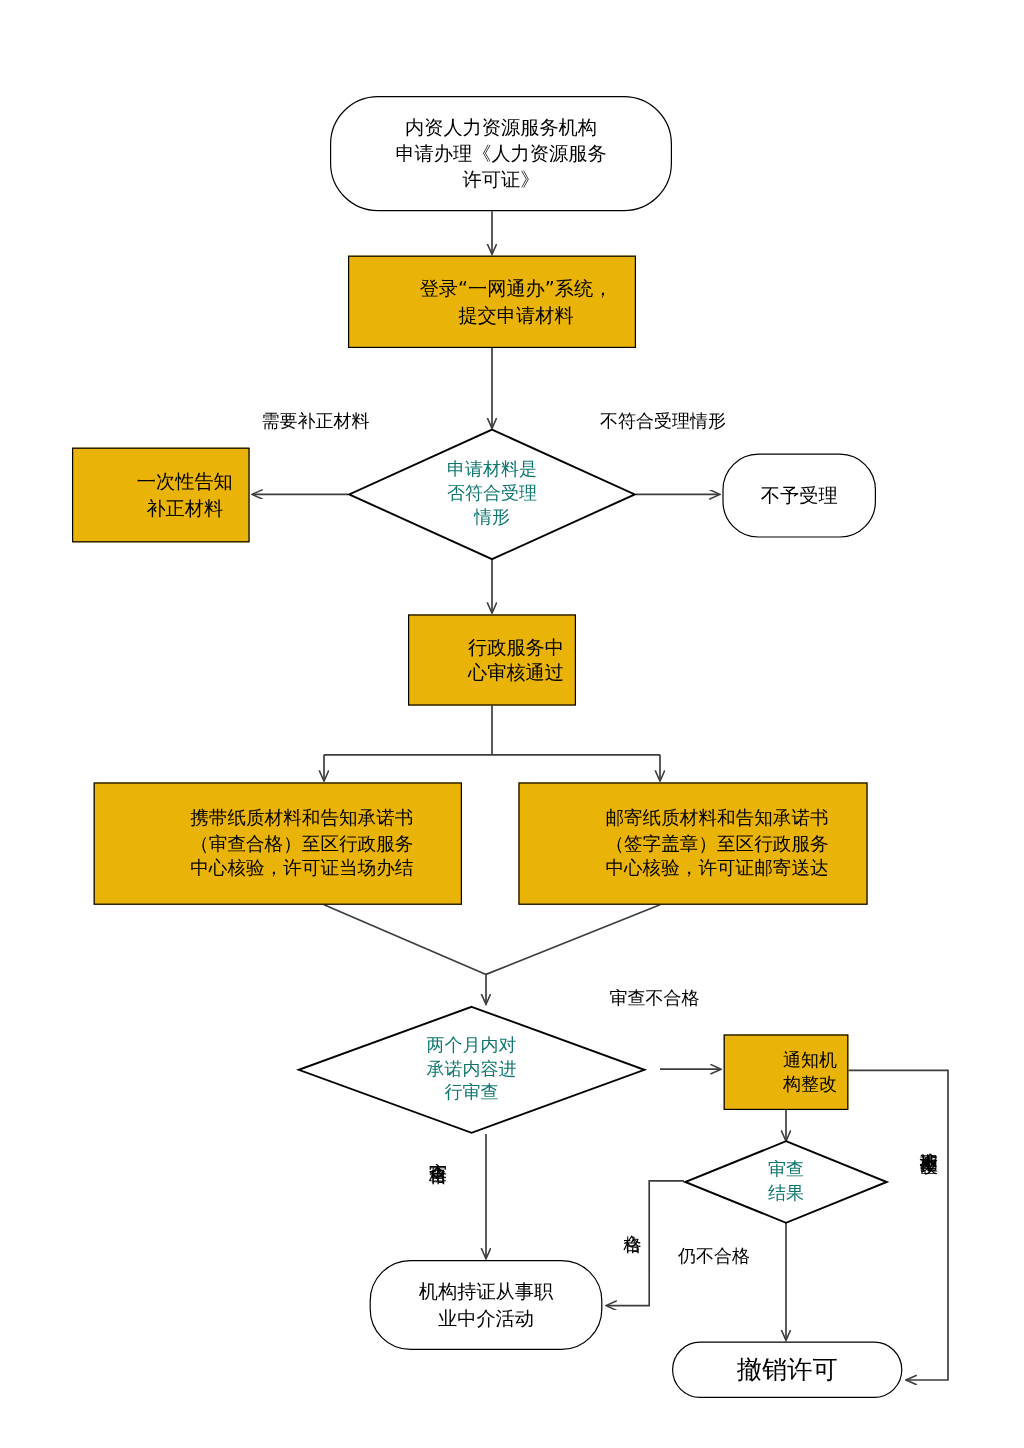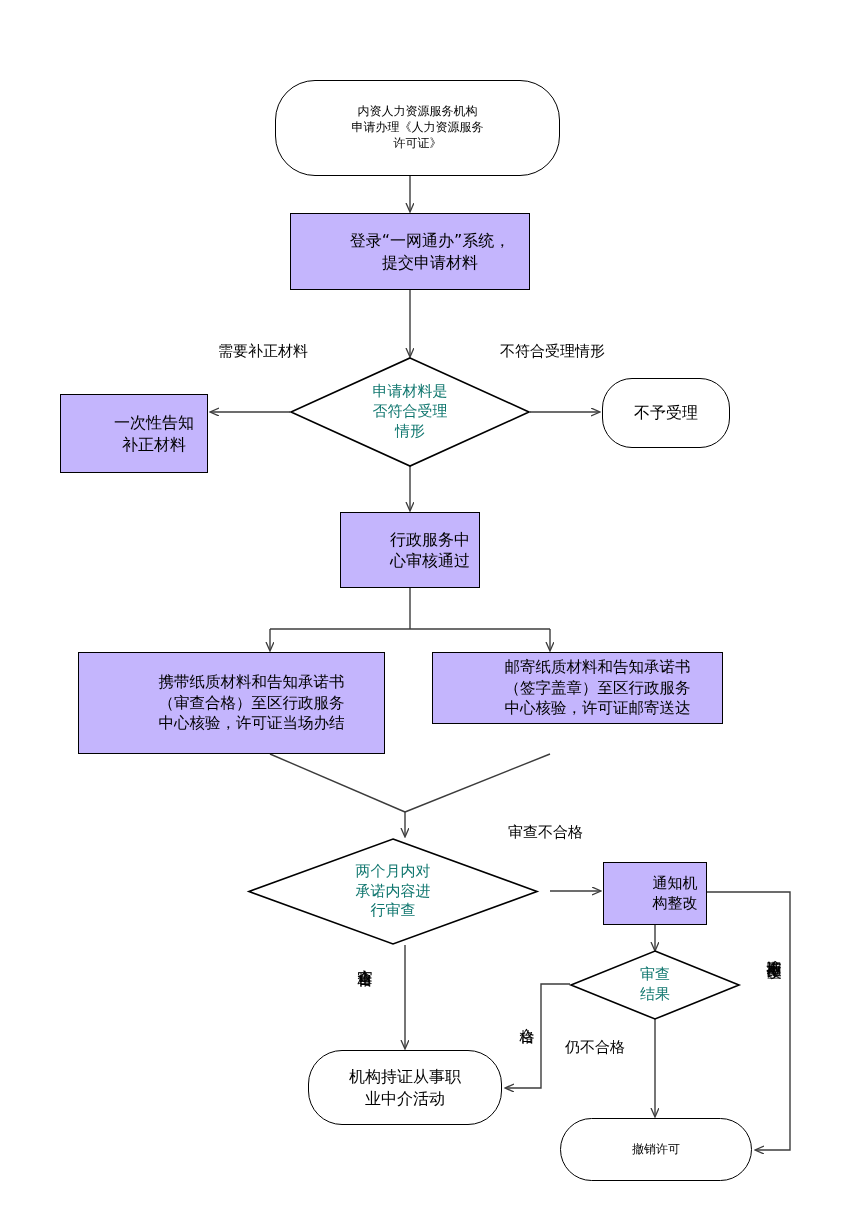--- a/index.html
+++ b/index.html
@@ -31,21 +31,21 @@
     align-items: center;
     justify-content: center;
     text-align: center;
     color: #000000;
     line-height: 1.32;
     white-space: pre-line;
     z-index: 3;
   }
   .rect {
     border: 1.4px solid #000000;
-    background: #c4b5fd;
+    background: #eab308;
     padding-left: 40px;
   }
   .terminator {
     border: 1.6px solid #000000;
     background: #ffffff;
     border-radius: 40px / 40px;
   }
   .diamond-wrap {
     position: absolute;
     z-index: 2;
@@ -125,61 +125,61 @@
       <path d="M655,924 L655,950" marker-end="url(#arrow)"></path>
 
       <path d="M570,984 L541,984 L541,1088 L506,1088" marker-end="url(#arrow)"></path>
 
       <path d="M655,1018 L655,1116" marker-end="url(#arrow)"></path>
 
       <path d="M707,892 L790,892 L790,1150 L756,1150" marker-end="url(#arrow)"></path>
     </g>
   </svg>
 
-  <div class="node terminator" style="left:275px; top:80px; width:285px; height:96px; font-size:12px;">
+  <div class="node terminator" style="left:275px; top:80px; width:285px; height:96px; font-size:16px;">
     <span>内资人力资源服务机构
 申请办理《人力资源服务
 许可证》</span>
   </div>
 
   <div class="node rect" style="left:290px; top:213px; width:240px; height:77px; font-size:16px;">
     <span>登录“一网通办”系统，
 提交申请材料</span>
   </div>
 
   <div class="diamond-wrap" style="left:290px; top:357px; width:240px; height:110px;">
     <svg width="240" height="110" viewBox="0 0 240 110" xmlns="http://www.w3.org/2000/svg">
       <polygon points="120,1 239,55 120,109 1,55" fill="#ffffff" stroke="#000000" stroke-width="1.6"></polygon>
     </svg>
     <div class="diamond-label" style="font-size:15px;">申请材料是
 否符合受理
 情形</div>
   </div>
 
-  <div class="node rect" style="left:60px; top:394px; width:148px; height:79px; font-size:16px;">
+  <div class="node rect" style="left:60px; top:373px; width:148px; height:79px; font-size:16px;">
     <span>一次性告知
 补正材料</span>
   </div>
 
   <div class="node terminator" style="left:602px; top:378px; width:128px; height:70px; font-size:16px; border-radius:30px;">
     <span>不予受理</span>
   </div>
 
   <div class="node rect" style="left:340px; top:512px; width:140px; height:76px; font-size:16px;">
     <span>行政服务中
 心审核通过</span>
   </div>
 
   <div class="node rect" style="left:78px; top:652px; width:307px; height:102px; font-size:15.5px;">
     <span>携带纸质材料和告知承诺书
 （审查合格）至区行政服务
 中心核验，许可证当场办结</span>
   </div>
 
-  <div class="node rect" style="left:432px; top:652px; width:291px; height:72px; font-size:15.5px;">
+  <div class="node rect" style="left:432px; top:652px; width:291px; height:102px; font-size:15.5px;">
     <span>邮寄纸质材料和告知承诺书
 （签字盖章）至区行政服务
 中心核验，许可证邮寄送达</span>
   </div>
 
   <div class="diamond-wrap" style="left:248px; top:838px; width:290px; height:107px;">
     <svg width="290" height="107" viewBox="0 0 290 107" xmlns="http://www.w3.org/2000/svg">
       <polygon points="145,1 289,53.5 145,106 1,53.5" fill="#ffffff" stroke="#000000" stroke-width="1.6"></polygon>
     </svg>
     <div class="diamond-label" style="font-size:15px;">两个月内对
@@ -198,21 +198,21 @@
     </svg>
     <div class="diamond-label" style="font-size:15px;">审查
 结果</div>
   </div>
 
   <div class="node terminator" style="left:308px; top:1050px; width:194px; height:75px; font-size:16px; border-radius:34px;">
     <span>机构持证从事职
 业中介活动</span>
   </div>
 
-  <div class="node terminator" style="left:560px; top:1118px; width:192px; height:63px; font-size:12px; border-radius:32px;">
+  <div class="node terminator" style="left:560px; top:1118px; width:192px; height:47px; font-size:21px; border-radius:32px;">
     <span>撤销许可</span>
   </div>
 
   <div class="edge-label" style="left:218px; top:342px; font-size:15px;">需要补正材料</div>
 
   <div class="edge-label" style="left:500px; top:342px; font-size:15px;">不符合受理情形</div>
 
   <div class="edge-label" style="left:508px; top:823px; font-size:15px;">审查不合格</div>
 
   <div class="edge-label vert-label" style="left:357px; top:957px; font-size:15px; height:92px;">审查合格</div>

